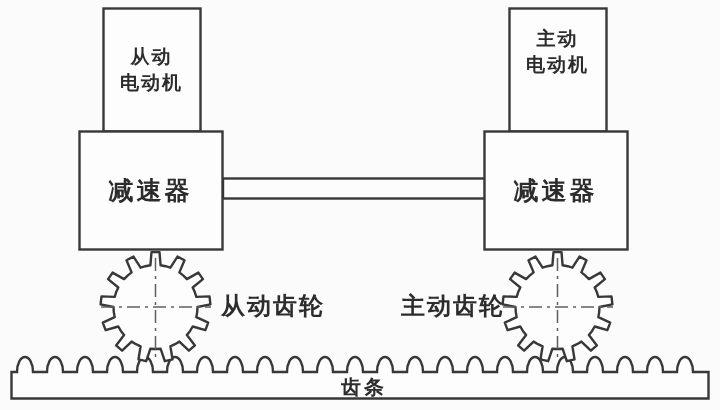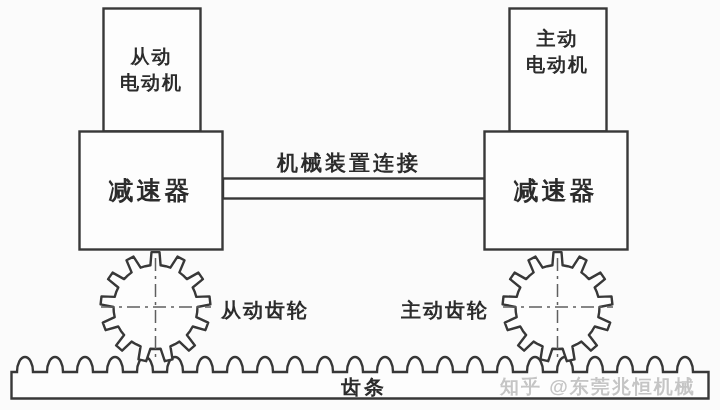--- a/index.html
+++ b/index.html
@@ -26,21 +26,21 @@
   .boxlbl{
     position:absolute;
     display:flex;flex-direction:column;
     align-items:center;justify-content:center;
     text-align:center;
     font-weight:700;letter-spacing:2px;line-height:1.32;
   }
   .motor{font-size:19px;}
   .reducer{font-size:25px;letter-spacing:3px;}
   .conn{font-size:21px;top:149px;left:349px;}
-  .gearlbl{font-size:20px;top:297px;letter-spacing:2px;text-align:right;}
+  .gearlbl{font-size:24px;top:290px;letter-spacing:2px;text-align:right;}
   .racklbl{font-size:20px;top:374px;left:364px;}
   .watermark{
     font-size:19px;font-weight:700;
     top:375px;left:500px;
     letter-spacing:2px;
     text-shadow:1px 1px 0 #ffffff;
   }
 </style>
 </head>
 <body>
@@ -74,21 +74,19 @@
     <span>从动</span>
     <span>电动机</span>
   </div>
   <div class="boxlbl motor" style="left:509px;top:8px;width:97px;height:87px;">
     <span>主动</span>
     <span>电动机</span>
   </div>
   <div class="boxlbl reducer" style="left:79px;top:131px;width:143px;height:118px;">减速器</div>
   <div class="boxlbl reducer" style="left:484px;top:131px;width:143px;height:118px;">减速器</div>
 
-  <div class="lbl center conn">机械装置连接</div>
 
   <div class="lbl gearlbl" style="left:221px;">从动齿轮</div>
   <div class="lbl gearlbl" style="left:401px;">主动齿轮</div>
 
   <div class="lbl center racklbl">齿条</div>
 
-  <div class="lbl watermark" style="color: rgb(197, 197, 197);">知乎 @东莞兆恒机械</div>
 </div>
 
 </body></html>

